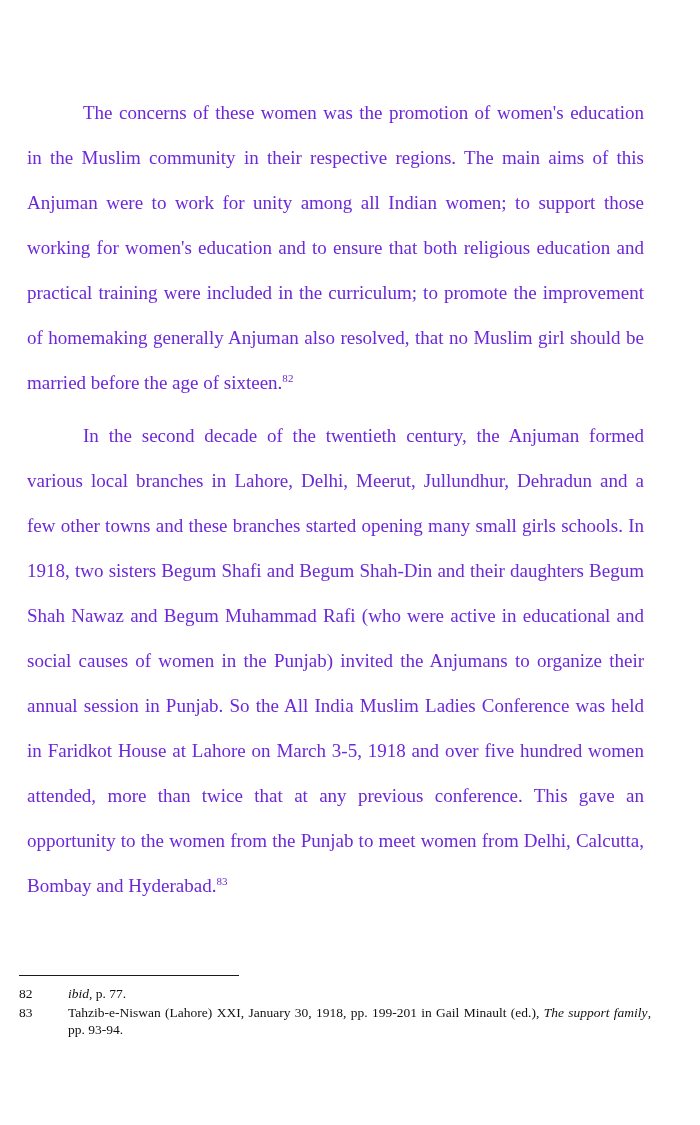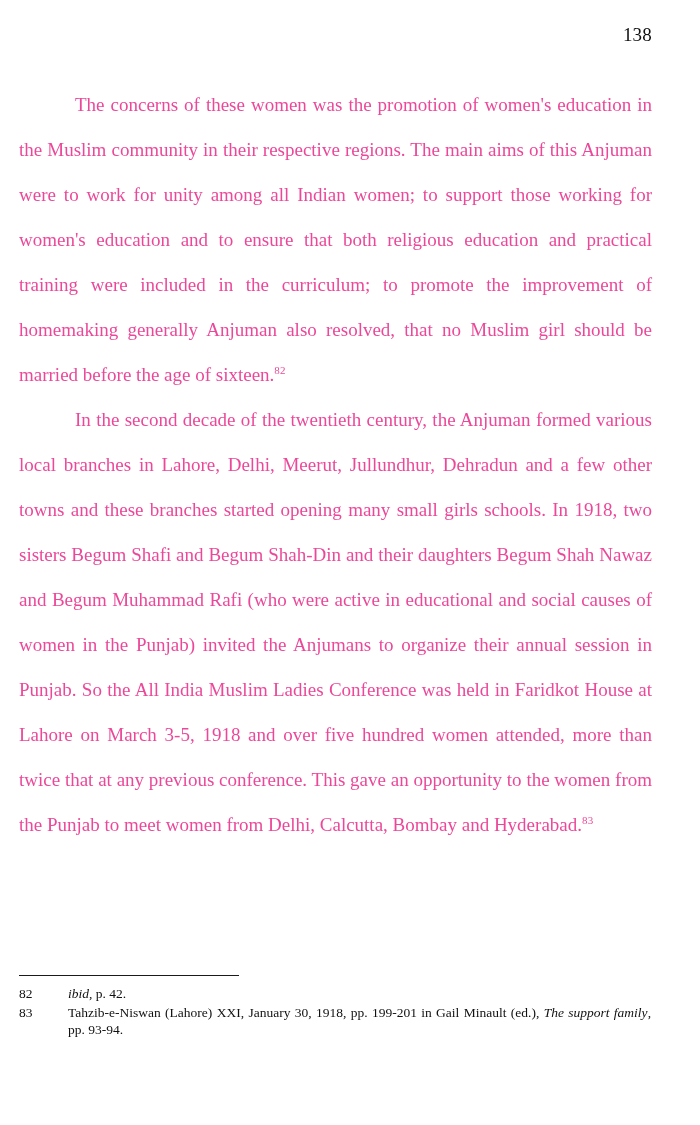--- a/index.html
+++ b/index.html
@@ -32,27 +32,27 @@
   }
 
   
   .body-block {
     position: absolute;
     top: 82px;
     left: 19px;
     width: 633px;
   }
   .para {
-    margin: 0;
+    margin: 8px;
     text-align: justify;
     text-justify: inter-word;
     font-size: 19px;
     line-height: 45px;
     text-indent: 56px;
-    color: #ec4899;
+    color: #6d28d9;
     -webkit-hyphens: none;
     hyphens: none;
   }
   .para + .para {
     margin-top: 0;
   }
   sup.fn-ref {
     font-size: 11px;
     line-height: 0;
     vertical-align: super;
@@ -93,37 +93,36 @@
     padding-right: 1px;
   }
   .fn-text i {
   }
 </style>
 </head>
 <body>
 
 <div class="page">
 
-  <div class="page-number">138</div>
 
   <div class="body-block">
 
     <p class="para"><span>The concerns of these women was the promotion of women's education in the Muslim community in their respective regions.  The main aims of this Anjuman were to work for unity among all Indian women; to support those working for women's education and to ensure that both religious education and practical training were included in the curriculum; to promote the improvement of homemaking generally Anjuman also resolved, that no Muslim girl should be married before the age of sixteen.</span><sup class="fn-ref">82</sup></p>
 
     <p class="para"><span>In the second decade of the twentieth century, the Anjuman formed various local branches in Lahore, Delhi, Meerut, Jullundhur, Dehradun and a few other towns and these branches started opening many small girls schools.  In 1918, two sisters Begum Shafi and Begum Shah-Din and their daughters Begum Shah Nawaz and Begum Muhammad Rafi (who were active in educational and social causes of women in the Punjab) invited the Anjumans to organize their annual session in Punjab.  So the All India Muslim Ladies Conference was held in Faridkot House at Lahore on March 3-5, 1918 and over five hundred women attended, more than twice that at any previous conference.  This gave an opportunity to the women from the Punjab to meet women from Delhi, Calcutta, Bombay and Hyderabad.</span><sup class="fn-ref">83</sup></p>
 
   </div>
 
   <div class="footnotes">
 
     <div class="fn-rule"></div>
 
     <div class="fn-item">
       <span class="fn-num">82</span>
-      <span class="fn-text"><i>ibid</i><span>, p. 42.</span></span>
+      <span class="fn-text"><i>ibid</i><span>, p. 77.</span></span>
     </div>
 
     <div class="fn-item">
       <span class="fn-num">83</span>
       <span class="fn-text"><span>Tahzib-e-Niswan (Lahore) XXI, January 30, 1918, pp. 199-201 in Gail Minault (ed.), </span><i>The support family</i><span>, pp. 93-94.</span></span>
     </div>
 
   </div>
 
 </div>

